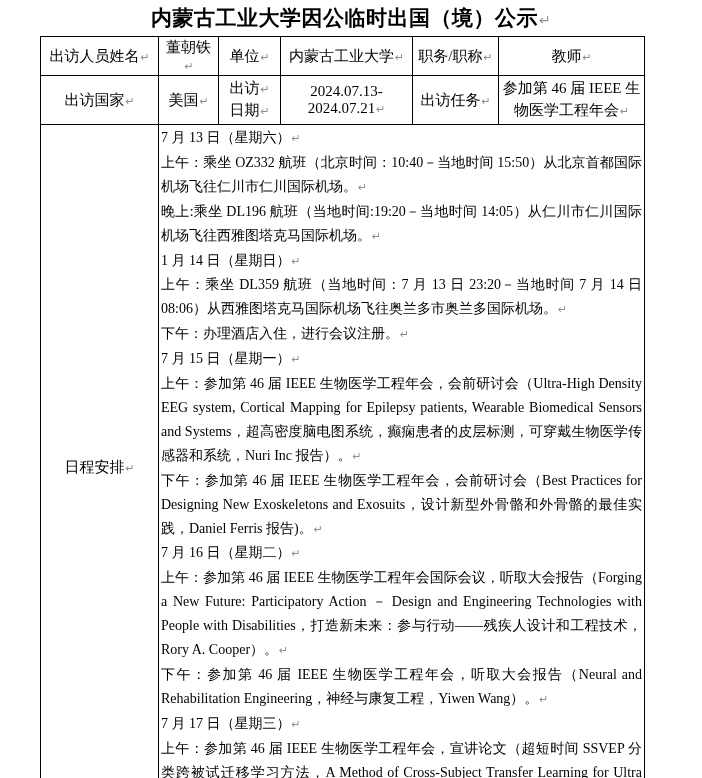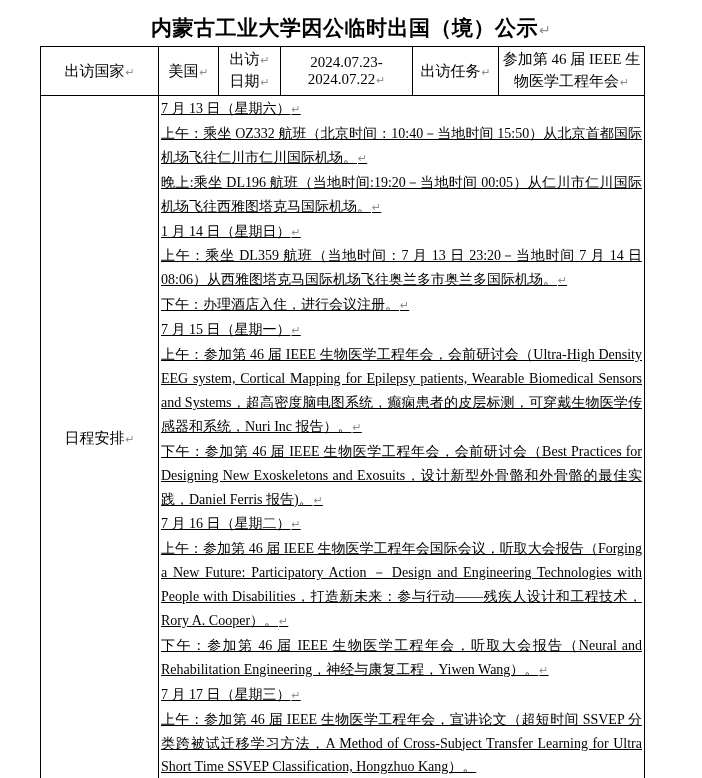--- a/index.html
+++ b/index.html
@@ -3,21 +3,21 @@
 <meta charset="utf-8">
 <style>
   * { margin: 0; padding: 0; box-sizing: border-box; }
   html, body {
     width: 702px; height: 778px;
     background: #ffffff;
     color: #000;
     font-family: "Liberation Serif", "DejaVu Serif", serif;
     overflow: hidden;
   }
-  .page { position: relative; width: 702px; height: 554px; margin-top: 10px; }
+  .page { position: relative; width: 702px; height: 554px; }
 
   .doc-title {
     position: absolute; top: 4px; left: 0; width: 702px;
     text-align: center;
     font-size: 21px; font-weight: bold;
     letter-spacing: 0.5px;
     white-space: nowrap;
   }
 
   
@@ -59,21 +59,20 @@
   td.sched-cell {
     vertical-align: top;
     text-align: left;
     padding: 3px 7px 0 12px;
   }
   .para {
     font-size: 14px;
     line-height: 23.9px;
     text-align: justify;
     text-justify: inter-ideograph;
-    text-decoration: underline;
   }
 </style>
 </head>
 <body>
 
 <div class="page">
 
   <div class="doc-title">
     <span>内蒙古工业大学因公临时出国（境）公示</span><span class="pm">↵</span>
   </div>
@@ -82,40 +81,48 @@
     <colgroup>
       <col style="width:118px">
         <col style="width:60px">
         <col style="width:62px">
       <col style="width:132px">
         <col style="width:86px">
         <col style="width:146px">
     </colgroup>
 
     <tbody>
+        <tr class="r1">
+      <td><span>出访人员姓名</span><span class="pm">↵</span></td>
+      <td><span>董朝铁</span><span class="pm">↵</span></td>
+      <td><span>单位</span><span class="pm">↵</span></td>
+      <td><span>内蒙古工业大学</span><span class="pm">↵</span></td>
+      <td><span>职务/职称</span><span class="pm">↵</span></td>
+      <td><span>教师</span><span class="pm">↵</span></td>
+    </tr>
 
     <tr class="r2">
       <td><span>出访国家</span><span class="pm">↵</span></td>
       <td><span>美国</span><span class="pm">↵</span></td>
       <td class="unit-date-cell">
         <span class="line"><span>出访</span><span class="pm">↵</span></span>
         <span class="line"><span>日期</span><span class="pm">↵</span></span>
       </td>
-      <td class="date-cell"><span>2024.07.23-2024.07.22</span><span class="pm">↵</span></td>
+      <td class="date-cell"><span>2024.07.13-2024.07.21</span><span class="pm">↵</span></td>
       <td><span>出访任务</span><span class="pm">↵</span></td>
       <td class="task-cell"><span>参加第 46 届 IEEE 生物医学工程年会</span><span class="pm">↵</span></td>
     </tr>
 
     <tr class="r3">
       <td class="sched-label-cell"><span>日程安排</span><span class="pm">↵</span></td>
       <td class="sched-cell" colspan="5">
         <div>
               <div class="para"><span>7 月 13 日（星期六）</span><span class="pm">↵</span></div>
               <div class="para"><span>上午：乘坐 OZ332 航班（北京时间：10:40－当地时间 15:50）从北京首都国际机场飞往仁川市仁川国际机场。</span><span class="pm">↵</span></div>
-              <div class="para"><span>晚上:乘坐 DL196 航班（当地时间:19:20－当地时间 00:05）从仁川市仁川国际机场飞往西雅图塔克马国际机场。</span><span class="pm">↵</span></div>
+              <div class="para"><span>晚上:乘坐 DL196 航班（当地时间:19:20－当地时间 14:05）从仁川市仁川国际机场飞往西雅图塔克马国际机场。</span><span class="pm">↵</span></div>
               <div class="para"><span>1 月 14 日（星期日）</span><span class="pm">↵</span></div>
               <div class="para"><span>上午：乘坐 DL359 航班（当地时间：7 月 13 日 23:20－当地时间 7 月 14 日 08:06）从西雅图塔克马国际机场飞往奥兰多市奥兰多国际机场。</span><span class="pm">↵</span></div>
               <div class="para"><span>下午：办理酒店入住，进行会议注册。</span><span class="pm">↵</span></div>
               <div class="para"><span>7 月 15 日（星期一）</span><span class="pm">↵</span></div>
               <div class="para"><span>上午：参加第 46 届 IEEE 生物医学工程年会，会前研讨会（Ultra-High Density EEG system, Cortical Mapping for Epilepsy patients, Wearable Biomedical Sensors and Systems，超高密度脑电图系统，癫痫患者的皮层标测，可穿戴生物医学传感器和系统，Nuri Inc 报告）。</span><span class="pm">↵</span></div>
               <div class="para"><span>下午：参加第 46 届 IEEE 生物医学工程年会，会前研讨会（Best Practices for Designing New Exoskeletons and Exosuits，设计新型外骨骼和外骨骼的最佳实践，Daniel Ferris 报告)。</span><span class="pm">↵</span></div>
               <div class="para"><span>7 月 16 日（星期二）</span><span class="pm">↵</span></div>
               <div class="para"><span>上午：参加第 46 届 IEEE 生物医学工程年会国际会议，听取大会报告（Forging a New Future: Participatory Action － Design and Engineering Technologies with People with Disabilities，打造新未来：参与行动——残疾人设计和工程技术，Rory A. Cooper）。</span><span class="pm">↵</span></div>
               <div class="para"><span>下午：参加第 46 届 IEEE 生物医学工程年会，听取大会报告（Neural and Rehabilitation Engineering，神经与康复工程，Yiwen Wang）。</span><span class="pm">↵</span></div>
               <div class="para"><span>7 月 17 日（星期三）</span><span class="pm">↵</span></div>

